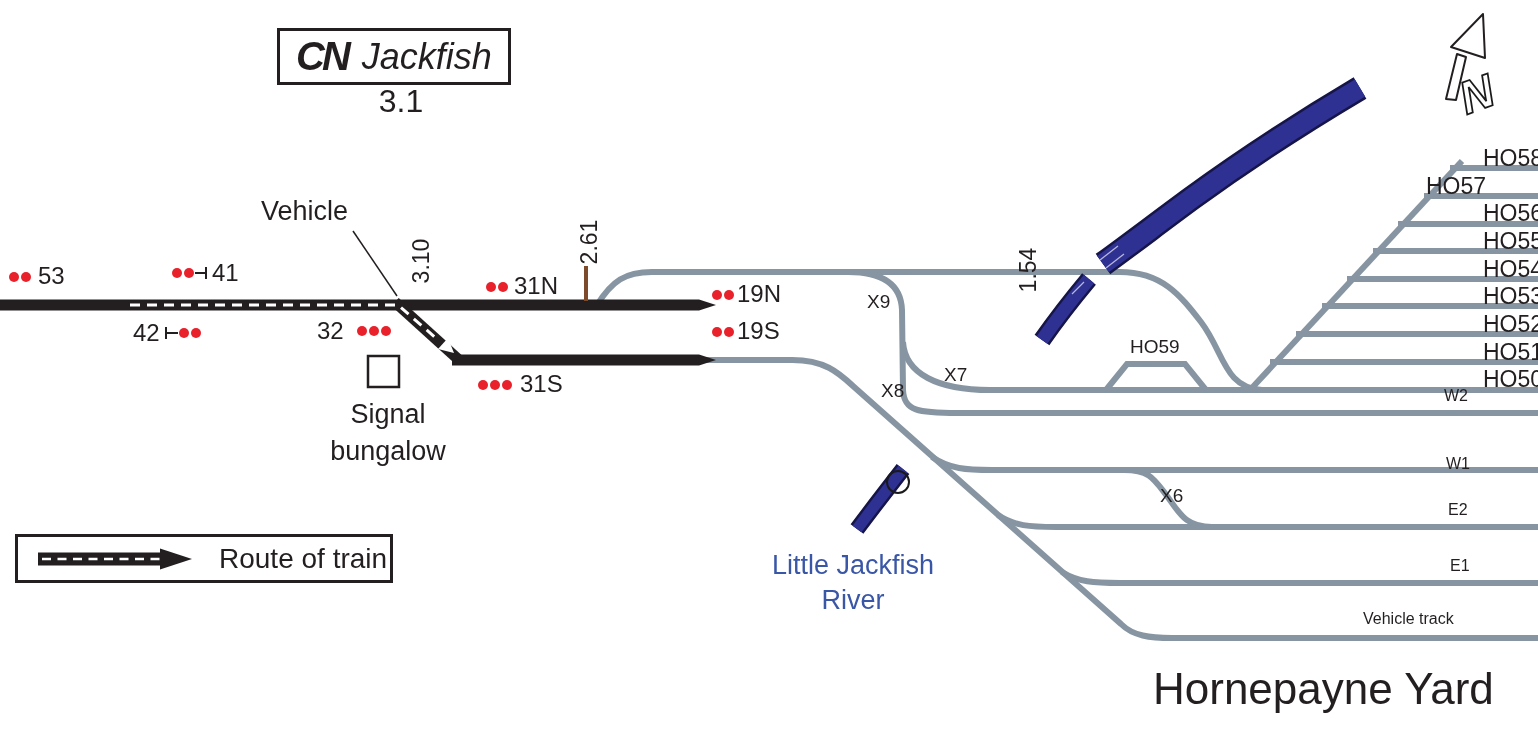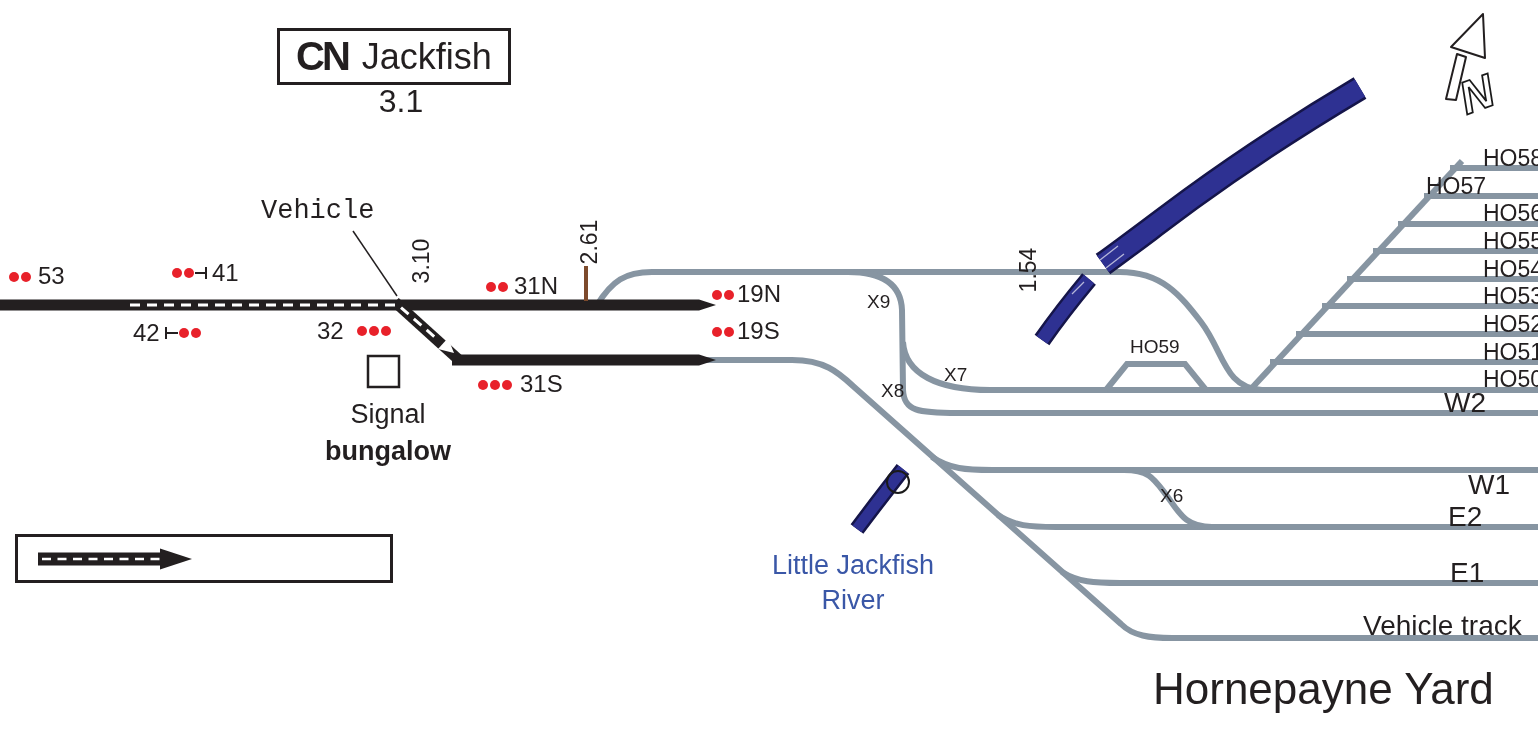--- a/index.html
+++ b/index.html
@@ -7,24 +7,24 @@
     --riverblue:#3a57a7; --brown:#7d4a2c;
   }
   html,body{margin:0;padding:0;background:#fff;}
   .canvas{position:relative;width:1538px;height:751px;background:#fff;overflow:hidden;
           font-family:"Liberation Sans",sans-serif;color:var(--black);}
   svg.layer{position:absolute;left:0;top:0;}
   .lbl{position:absolute;white-space:nowrap;line-height:1.05;color:var(--black);}
   .ctr{transform:translate(-50%,-50%);}
   .rot{transform:translate(-50%,-50%) rotate(-90deg);}
   .riverlbl{color:var(--riverblue);}
-  .f17{font-size:23px}.f19{font-size:19px}.f20{font-size:28px}.f23{font-size:23px}
+  .f17{font-size:23px}.f19{font-size:19px}.f20{font-size:16px}.f23{font-size:23px}
   .f24{font-size:24px}.f27{font-size:27px}.f32{font-size:32px}.f44{font-size:44px}
   .hdr{position:absolute;left:277px;top:28px;display:flex;align-items:center;gap:12px;
-       border:3px solid var(--black);padding:3px 16px;background:#fff;}
+       border:3px solid var(--black);padding:3px 16px;background:#fff;font-style:italic;}
   .cnlogo{font-weight:bold;font-size:40px;letter-spacing:-3px;padding-right:2px;}
   .stname{font-size:36px;}
   .legend{position:absolute;left:15px;top:534px;width:378px;height:49px;border:3px solid var(--black);
           display:flex;align-items:center;gap:20px;padding-left:16px;box-sizing:border-box;background:#fff;}
   .legendtext{font-size:28px;}
   
   .t-gray{stroke:var(--gray);fill:none;stroke-width:6;}
   .t-black{stroke:var(--black);fill:none;stroke-width:11;}
   .tip{fill:var(--black);stroke:none;}
   .sig{fill:var(--red);stroke:none;}
@@ -143,23 +143,23 @@
       <text x="1477" y="110" font-size="46" font-weight="bold" font-style="italic" fill="#ffffff" stroke="#1a1a1a" stroke-width="1.8" text-anchor="middle" transform="rotate(-20 1477 95)" font-family="Liberation Sans, sans-serif">N</text>
     </g>
   </svg>
 
   <div class="hdr">
     <span class="cnlogo">CN</span>
     <span class="stname">Jackfish</span>
   </div>
   <div class="lbl f32 ctr" style="left:401px;top:102px;">3.1</div>
 
-  <div class="lbl f27" style="left:261px;top:197px;font-family:Liberation Mono, monospace;">Vehicle</div>
+  <div class="lbl f27" style="left:261px;top:197px;">Vehicle</div>
   <div class="lbl f27 ctr" style="left:388px;top:414px;">Signal</div>
-  <div class="lbl f27 ctr" style="left:388px;top:451px;font-weight:bold;">bungalow</div>
+  <div class="lbl f27 ctr" style="left:388px;top:451px;">bungalow</div>
 
   <div class="lbl f23 rot" style="left:421px;top:261px;">3.10</div>
   <div class="lbl f23 rot" style="left:589px;top:242px;">2.61</div>
   <div class="lbl f23 rot" style="left:1028px;top:270px;">1.54</div>
 
   <div class="lbl f24" style="left:38px;top:263px;">53</div>
   <div class="lbl f24" style="left:212px;top:260px;">41</div>
   <div class="lbl f24" style="left:133px;top:320px;text-align:center;">42</div>
   <div class="lbl f24" style="left:317px;top:318px;">32</div>
   <div class="lbl f24" style="left:514px;top:273px;">31N</div>
@@ -176,31 +176,32 @@
   <div class="lbl f17" style="left:1483px;top:146px;">HO58</div>
   <div class="lbl f17" style="left:1426px;top:174px;text-align:right;">HO57</div>
   <div class="lbl f17" style="left:1483px;top:201px;">HO56</div>
   <div class="lbl f17" style="left:1483px;top:229px;">HO55</div>
   <div class="lbl f17" style="left:1483px;top:257px;">HO54</div>
   <div class="lbl f17" style="left:1483px;top:284px;">HO53</div>
   <div class="lbl f17" style="left:1483px;top:312px;">HO52</div>
   <div class="lbl f17" style="left:1483px;top:340px;">HO51</div>
   <div class="lbl f17" style="left:1483px;top:367px;">HO50</div>
   <div class="lbl f20" style="left:1444px;top:388px;">W2</div>
-  <div class="lbl f20" style="left:1446px;top:470px;margin-left:22px;">W1</div>
+  <div class="lbl f20" style="left:1446px;top:456px;">W1</div>
   <div class="lbl f20" style="left:1448px;top:502px;">E2</div>
   <div class="lbl f20" style="left:1450px;top:558px;">E1</div>
   <div class="lbl f20" style="left:1363px;top:611px;">Vehicle track</div>
 
   <div class="lbl f27 ctr riverlbl" style="left:853px;top:565px;">Little Jackfish</div>
   <div class="lbl f27 ctr riverlbl" style="left:853px;top:600px;">River</div>
 
   <div class="lbl f44" style="left:1153px;top:666px;">Hornepayne Yard</div>
 
   <div class="legend">
     <svg width="165" height="28" viewBox="0 0 165 28">
       <line x1="4" y1="14" x2="128" y2="14" stroke="#231f20" stroke-width="13"></line>
       <line x1="8" y1="14" x2="126" y2="14" stroke="#ffffff" stroke-width="2.6" stroke-dasharray="9 6.5"></line>
       <polygon points="126,3.5 158,14 126,24.5" fill="#231f20"></polygon>
     </svg>
+    <span class="legendtext">Route of train</span>
   </div>
 
 </div>
 
 </body></html>

